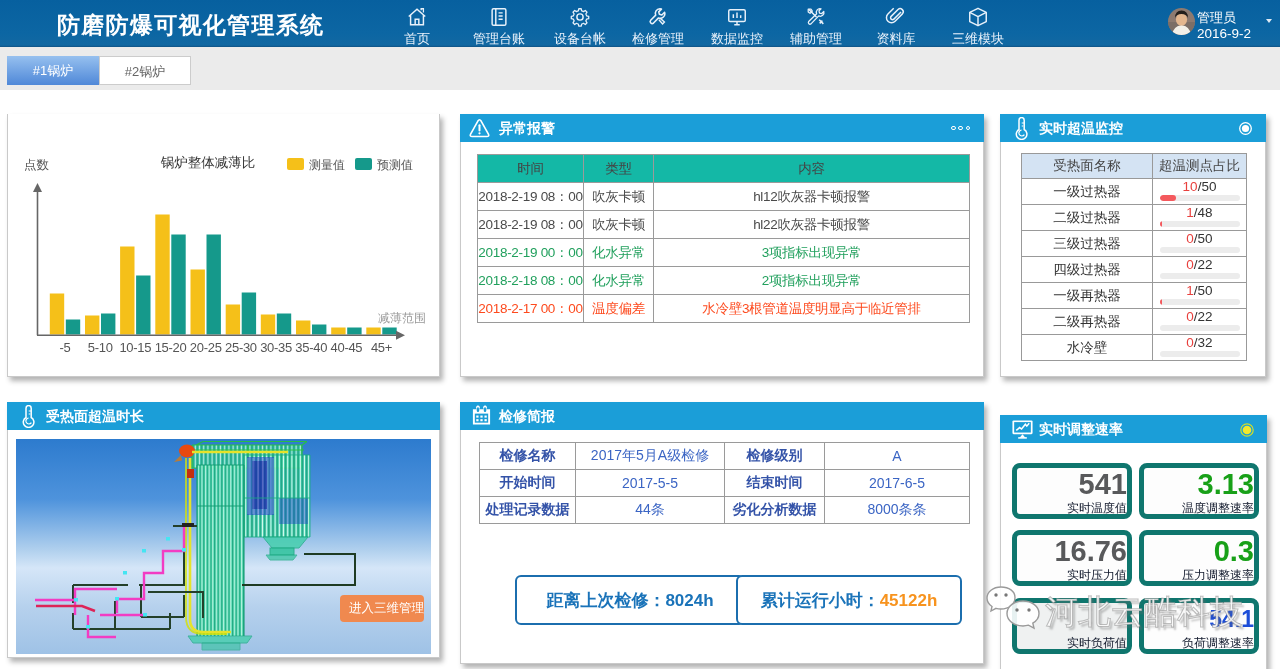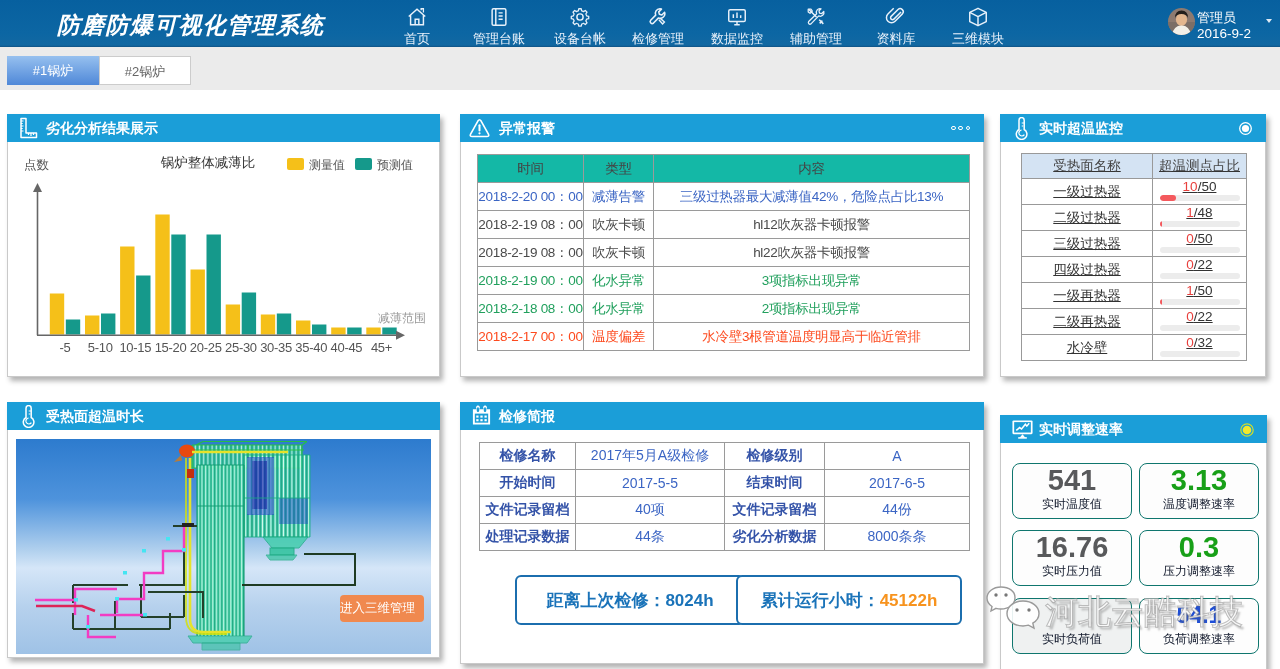--- a/index.html
+++ b/index.html
@@ -4,21 +4,21 @@
 <style>
 * { margin:0; padding:0; box-sizing:border-box; }
 html,body { width:1280px; height:669px; overflow:hidden; background:#fff;
   font-family:"Liberation Sans", sans-serif; }
 body { position:relative; }
 
 
 .topbar { position:absolute; left:0; top:0; width:1280px; height:47px;
   background:linear-gradient(180deg,#07609f 0%,#0c66a3 70%,#1168a2 96%,#0f5284 100%); }
 .sys-title { position:absolute; left:57px; top:10px; font-size:23px; font-weight:bold;
-  color:#fff; letter-spacing:1.3px;font-style:italic; }
+  color:#fff; letter-spacing:1.3px; }
 .nav-item { position:absolute; top:4px; width:90px; text-align:center; color:#e8f1fa; }
 .nav-item svg { display:block; margin:2px auto 0; }
 .nav-item .nt { display:block; font-size:13px; margin-top:2px; color:#eaf2fb; }
 .userbox { position:absolute; left:1167px; top:7px; color:#fff; }
 .avatar { position:absolute; left:1px; top:1px; width:27px; height:27px; border-radius:50%;
   overflow:hidden; }
 .uname { position:absolute; left:30px; top:2px; font-size:13px; white-space:nowrap; }
 .udate { position:absolute; left:30px; top:19px; font-size:13.5px; white-space:nowrap; }
 .caret { position:absolute; left:1266px; top:19px; width:0; height:0;
   border-left:3.5px solid transparent; border-right:3.5px solid transparent;
@@ -50,41 +50,41 @@
 .alarm { position:absolute; left:16px; top:12px; width:493px; border-collapse:collapse;
   table-layout:fixed; font-size:13.5px; letter-spacing:-0.3px; text-align:center; }
 .alarm th, .alarm td { border:1px solid #9a9a9a; height:28px; padding:0; white-space:nowrap; overflow:hidden; }
 .alarm th { background:#14b8a6; font-weight:normal; color:#444; }
 .dots { position:absolute; right:14px; top:11.5px; font-size:0; line-height:0; }
 .dots span { display:inline-block; width:4.5px; height:4.5px; border:1.6px solid #fff;
   border-radius:50%; margin-left:2.6px; }
 
 
 .ovt { position:absolute; left:20px; top:11px; width:226px; border-collapse:collapse;
-  table-layout:fixed; font-size:13.5px; text-align:center; color:#333;text-decoration:underline; }
+  table-layout:fixed; font-size:13.5px; text-align:center; color:#333; }
 .ovt th, .ovt td { border:1px solid #999; padding:0; }
 .ovt th { background:#d4e3f3; font-weight:normal; color:#444; height:25px; }
 .ovt td { height:26px; }
 .barbg { margin:1px 6px 3px 7px; height:6px; background:#ececec; border-radius:3px; overflow:hidden; }
 .barfill { height:6px; background:#f4595d; border-radius:3px; }
 .rednum { color:#e8403d; }
 
 
 .brief { position:absolute; left:18px; top:12px; white-space:nowrap; width:491px; border-collapse:collapse;
   table-layout:fixed; font-size:14px; text-align:center; }
 .brief td { border:1px solid #9a9a9a; height:27px; padding:0; }
 .brief td.lbl { font-weight:bold; color:#3453a8; }
 .brief td.val { color:#3b65c4; }
 .bigbtn { position:absolute; height:50px; border:2px solid #1b6eae; border-radius:6px;
   background:#fff; font-size:17px; font-weight:bold; color:#1a73b9; text-align:center;
   line-height:48px; white-space:nowrap; }
 
 
-.sbox { position:absolute; width:120px; height:56px; border:1px solid #0f766e; border-radius:8px;
-  background:#fdfdfd; text-align:center; }
+.sbox { position:absolute; width:120px; height:56px; border:5px solid #0f766e; border-radius:8px;
+  background:#fdfdfd; text-align:right; }
 .sbox .num { display:block; font-size:29px; font-weight:bold; line-height:31px; margin-top:1px; }
 .sbox .lab { display:block; font-size:12px; color:#0f172a; margin-top:0px; }
 .gray { color:#58595b; } .green { color:#18a018; } .red { color:#e33; }
 
 
 .wm { position:absolute; left:985px; top:580px; width:295px; height:70px; pointer-events:none; }
 .wmtext { position:absolute; left:60px; top:10px; font-size:33px;
   color:rgba(250,250,250,0.95); -webkit-text-stroke:1px rgba(130,130,130,0.5);
   text-shadow:2.5px 2.5px 2px rgba(110,110,110,0.4);
   white-space:nowrap; letter-spacing:0px; }
@@ -166,27 +166,20 @@
   <div class="uname">管理员</div>
   <div class="udate">2016-9-2</div>
 </div>
 
 <div class="tabstrip">
   <div class="tab tab1">#1锅炉</div>
   <div class="tab tab2">#2锅炉</div>
 </div>
 
 <div class="panel" id="p1">
-  <div class="phead">
-    <svg class="picon" width="20" height="22" viewBox="0 0 20 22" fill="none" stroke="#fff" stroke-width="1.5">
-      <path d="M3 1.5 H8 V16 H18.5 V20.5 H3 Z" stroke-linejoin="round"></path>
-      <path d="M3 4 h2.5 M3 6.5 h1.7 M3 9 h2.5 M3 11.5 h1.7 M3 14 h2.5 M10.5 16 v2 M13 16 v3 M15.5 16 v2" stroke-width="1.2"></path>
-    </svg>
-    <span class="ttl">劣化分析结果展示</span>
-  </div>
   <div class="pbody" id="chartbody"><svg width="431" height="234" viewBox="0 0 431 234">
 <text x="16" y="27" font-size="12.5" fill="#555">点数</text>
 <text x="200" y="25" font-size="13.5" fill="#333" text-anchor="middle">锅炉整体减薄比</text>
 <rect x="279" y="16" width="17" height="12" rx="2" fill="#f5c019"></rect>
 <text x="301" y="27" font-size="12" fill="#555">测量值</text>
 <rect x="347" y="16" width="17" height="12" rx="2" fill="#15998b"></rect>
 <text x="369" y="27" font-size="12" fill="#555">预测值</text>
 <text x="418" y="180" font-size="12" fill="#999" text-anchor="end">减薄范围</text>
 <rect x="41.8" y="151.5" width="14.4" height="41" fill="#f5c019"></rect>
         <rect x="57.8" y="177.5" width="14.4" height="15" fill="#15998b"></rect>
@@ -241,25 +234,20 @@
           <col style="width:106px">
           <col style="width:70px">
           <col>
         </colgroup>
       <tbody>
           <tr>
             <th>时间</th>
             <th>类型</th>
             <th>内容</th>
           </tr>
-      <tr style="color:#3b65c4">
-            <td>2018-2-20 00：00</td>
-            <td>减薄告警</td>
-            <td>三级过热器最大减薄值42%，危险点占比13%</td>
-          </tr>
       <tr style="color:#4a4a4a">
             <td>2018-2-19 08：00</td>
             <td>吹灰卡顿</td>
             <td>hl12吹灰器卡顿报警</td>
           </tr>
       <tr style="color:#4a4a4a">
             <td>2018-2-19 08：00</td>
             <td>吹灰卡顿</td>
             <td>hl22吹灰器卡顿报警</td>
           </tr>
@@ -424,21 +412,21 @@
             <rect x="70" y="186" width="4" height="3.5"></rect>
             <rect x="150" y="98" width="4" height="3.5"></rect>
           </g>
 
 <rect x="171" y="30" width="7" height="9" fill="#c42f10"></rect>
 <rect x="166" y="84" width="12" height="4" fill="#222"></rect>
 
 <path d="M172 197 h64 l-5 7 h-54 z" fill="#38d0a5" opacity="0.7" stroke="#17a97f"></path>
 <path d="M186 204 h38 v7 h-38 z" fill="#2fc49c" opacity="0.6" stroke="#17a97f"></path>
 </svg>
-<div style="position:absolute;left:324px;top:156px;width:84px;height:27px;background:#f0894f;border-radius:4px;color:#fff;font-size:12.5px;white-space:nowrap;text-align:left;line-height:27px;">进入三维管理</div>
+<div style="position:absolute;left:324px;top:156px;width:84px;height:27px;background:#f0894f;border-radius:4px;color:#fff;font-size:12.5px;white-space:nowrap;text-align:right;line-height:27px;">进入三维管理</div>
 </div>
     </div>
 </div>
 
 <div class="panel" id="p5">
   <div class="phead">
     <svg class="picon" width="21" height="22" viewBox="0 0 22 22">
       <g fill="#fff">
           <path d="M2 4 h18 v16 h-18 z M6 1.5 a1.3 1.3 0 0 1 2.6 0 v4 a1.3 1.3 0 0 1 -2.6 0 z M13.4 1.5 a1.3 1.3 0 0 1 2.6 0 v4 a1.3 1.3 0 0 1 -2.6 0 z" fill-rule="evenodd"></path>
         </g>
@@ -475,26 +463,20 @@
             <td class="lbl">检修名称</td>
             <td class="val">2017年5月A级检修</td>
             <td class="lbl">检修级别</td>
             <td class="val">A</td>
           </tr>
       <tr>
             <td class="lbl">开始时间</td>
             <td class="val">2017-5-5</td>
             <td class="lbl">结束时间</td>
             <td class="val">2017-6-5</td>
-          </tr>
-      <tr>
-            <td class="lbl">文件记录留档</td>
-            <td class="val">40项</td>
-            <td class="lbl">文件记录留档</td>
-            <td class="val">44份</td>
           </tr>
       <tr>
             <td class="lbl">处理记录数据</td>
             <td class="val">44条</td>
             <td class="lbl">劣化分析数据</td>
             <td class="val">8000条条</td>
           </tr>
     </tbody>
       </table>
     <div class="bigbtn" style="left:22px; top:145px; width:230px;margin-left:32px;">距离上次检修：8024h</div>

